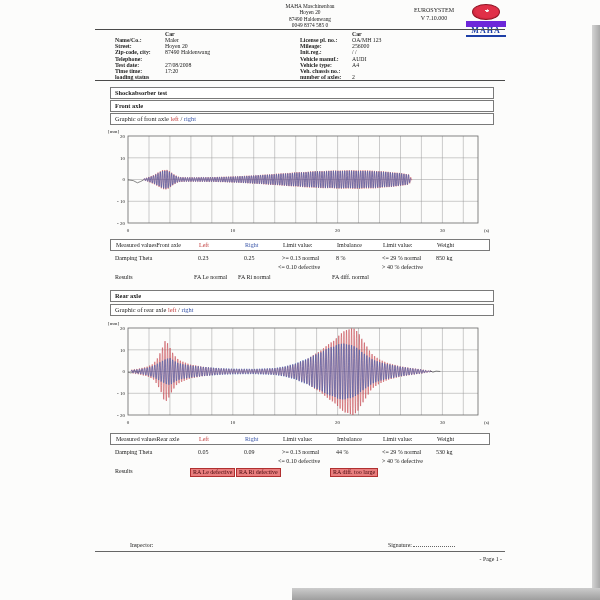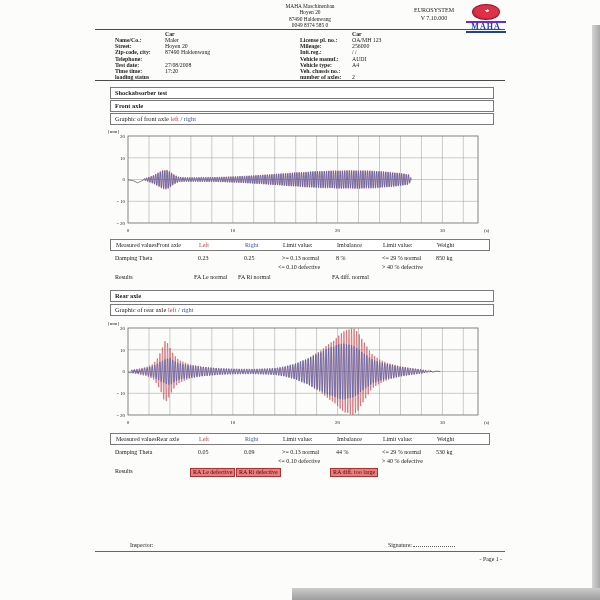--- a/index.html
+++ b/index.html
@@ -8,21 +8,21 @@
   .abs{position:absolute;}
   .rule{position:absolute;height:1px;background:#4a4a4a;}
   
   .lh-center{left:230px;top:3px;width:160px;text-align:center;font-size:5.4px;line-height:6.4px;}
   .lh-system{left:398px;top:6px;width:72px;text-align:center;font-size:6px;line-height:8px;}
   .logo{left:466px;top:4px;width:40px;height:27px;text-align:center;}
   .logo-disc{width:28px;height:16px;margin:0 auto;border-radius:50%;
      background:radial-gradient(ellipse at 55% 40%, #f4f4f4 0 9%, #e03048 10% 55%, #b5182e 100%);
      border:1px solid #8e1020;box-sizing:border-box;}
   .logo-word{margin-top:1px;font-size:8px;font-weight:bold;letter-spacing:1px;color:#1d3fa6;
-     border-top:2px solid #6d28d9;border-bottom:2px double #1d3fa6;line-height:8px;}
+     border-top:6px solid #6d28d9;border-bottom:2px double #1d3fa6;line-height:8px;}
   
   .inforow{position:absolute;font-size:5.8px;line-height:6px;white-space:nowrap;}
   .lbl{font-weight:bold;}
   .ival{position:absolute;font-weight:normal;}
   .carhdr{font-weight:bold;}
   
   .secbox{position:absolute;left:110px;width:378px;height:10px;border:1px solid #7a7a7a;
      background:#fff;font-size:6.4px;line-height:10px;padding-left:4px;font-weight:bold;white-space:nowrap;}
   .secbox.plain{font-weight:normal;}
   .red{color:var(--red,#c03c3c);}

